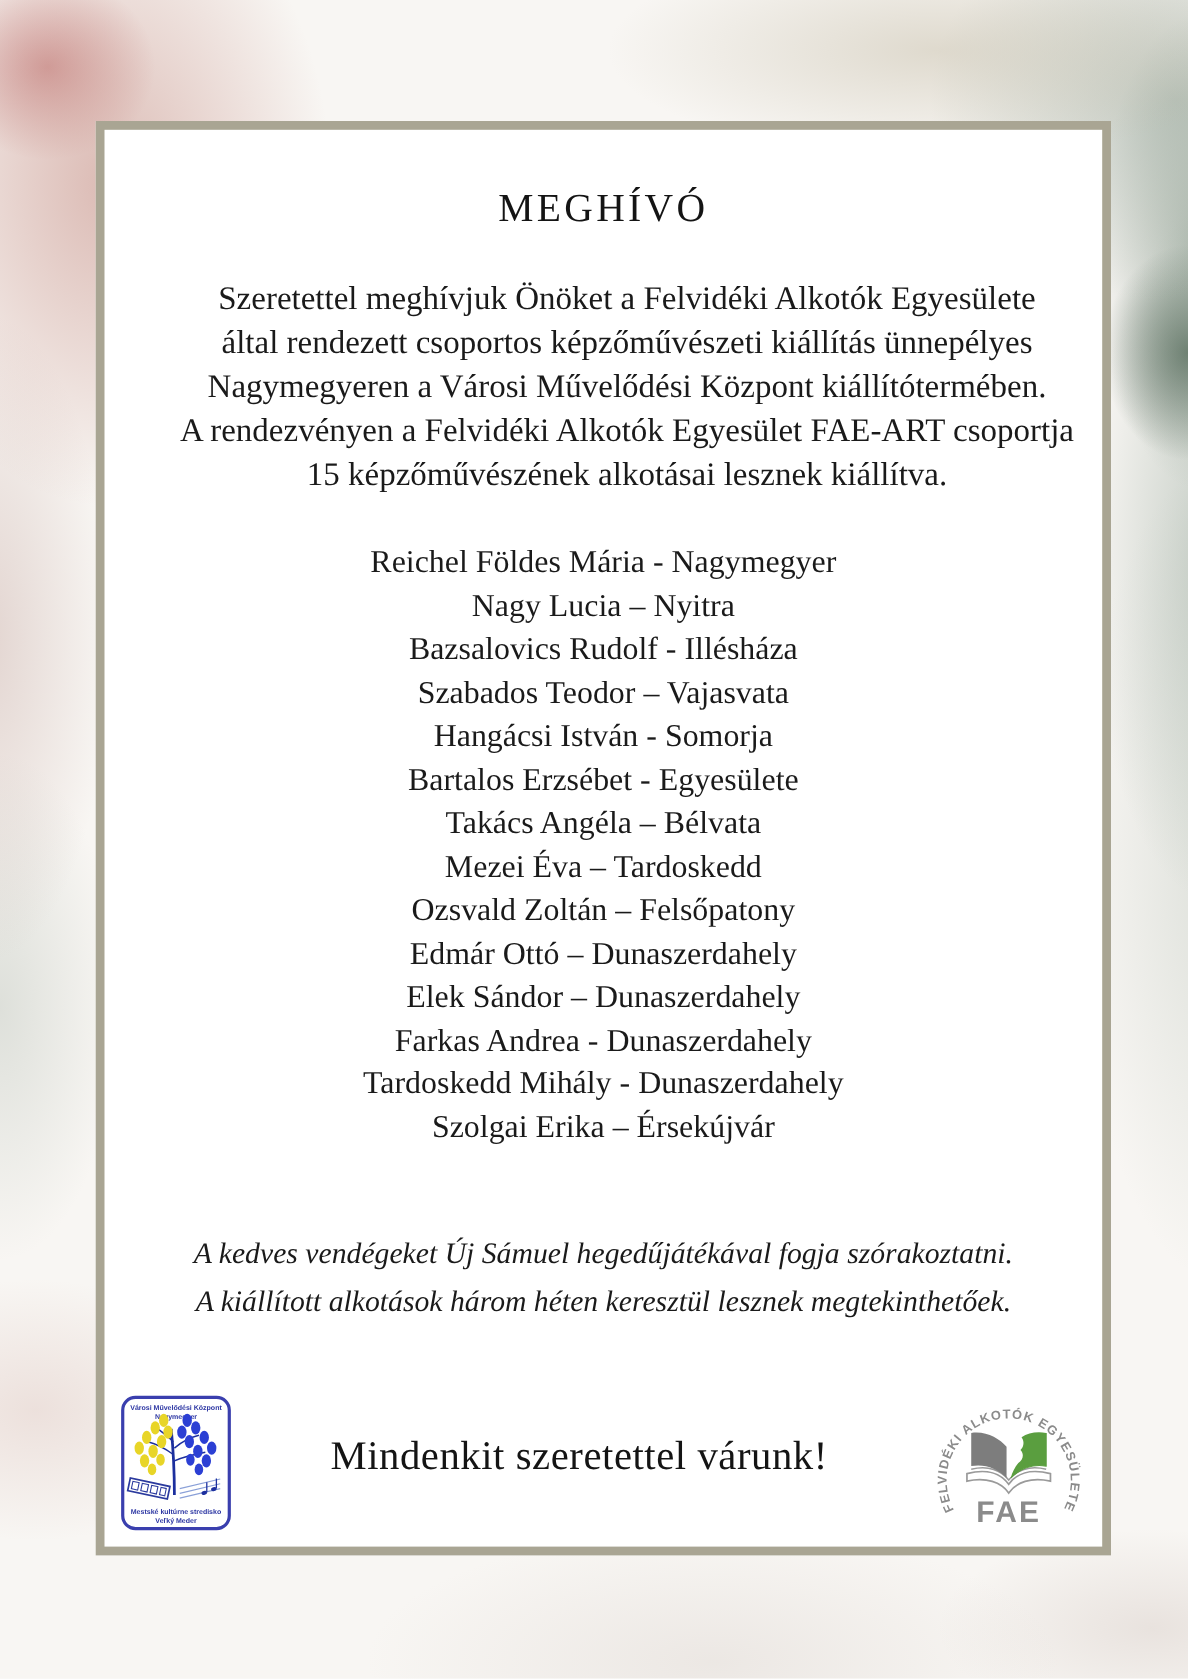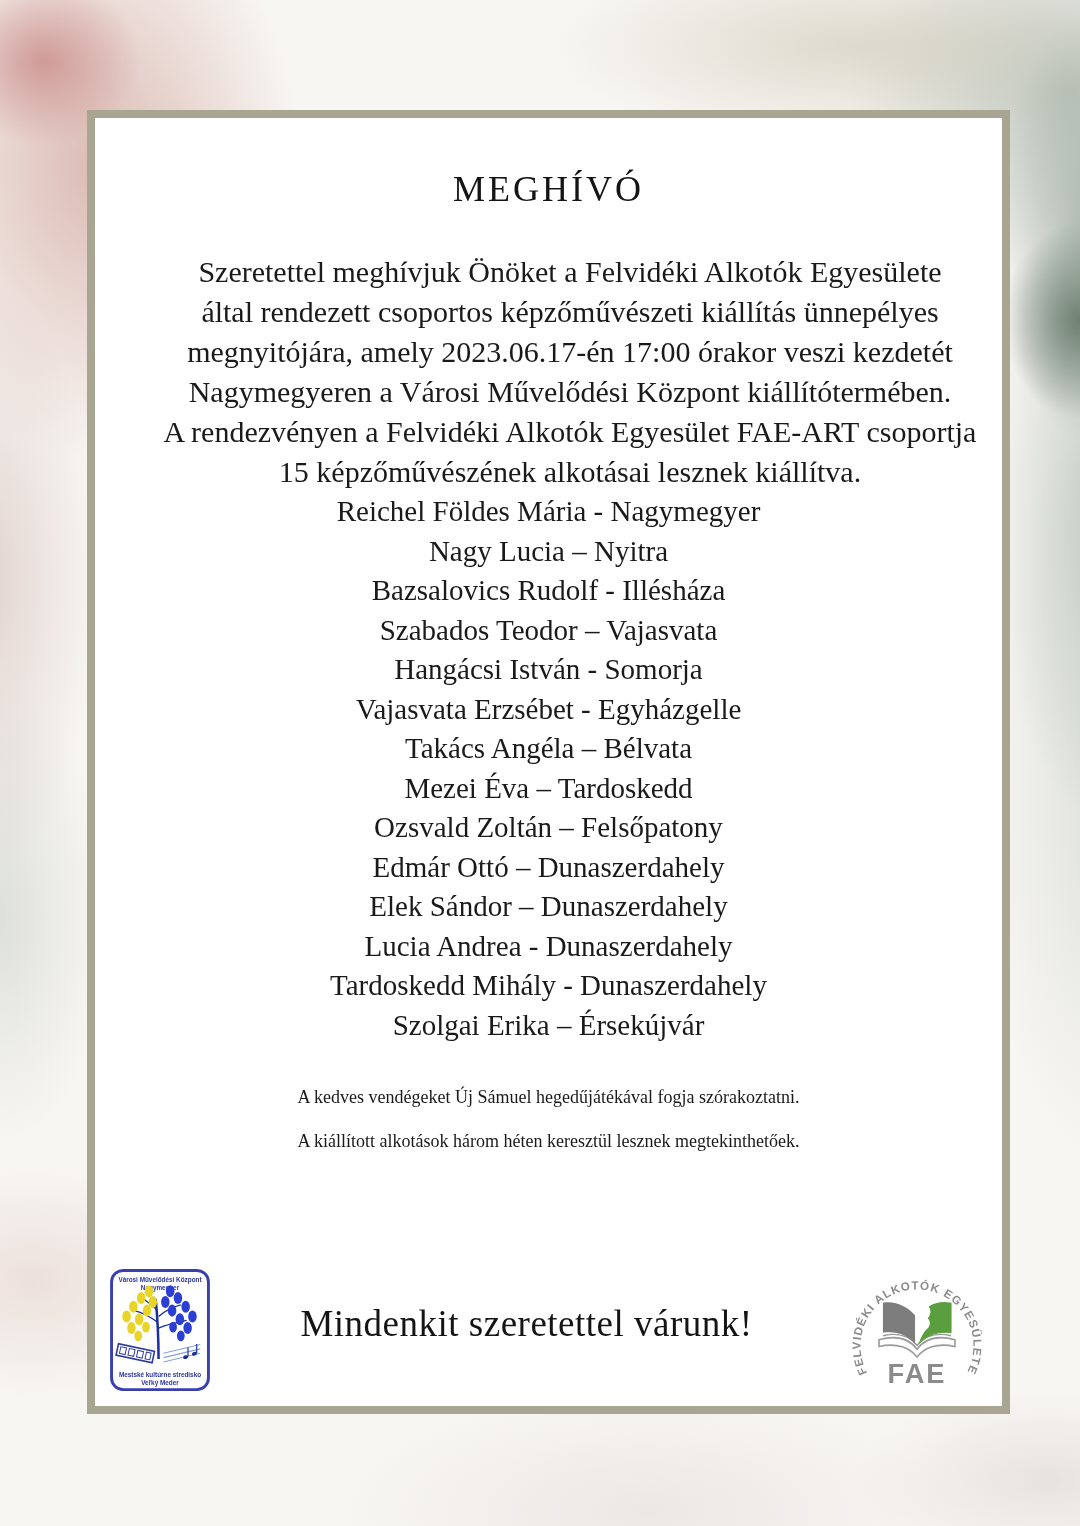--- a/index.html
+++ b/index.html
@@ -34,22 +34,22 @@
   
   .card{
     position:absolute;left:87px;top:110px;width:923px;height:1304px;
     box-sizing:border-box;border:8px solid #a9a593;background:#ffffff;
     text-align:center;color:#1e1e1e;
   }
   .title{
     margin-top:50px;font-size:36px;letter-spacing:3px;color:#141414;
   }
   .intro{margin-top:42px;font-size:30px;line-height:40px;color:#1a1a1a;padding-left:43px;}
-  .artists{font-size:29px;line-height:39.5px;color:#1a1a1a;}
-  .closing{margin-top:30px;font-size:18px;line-height:44px;color:#1a1a1a;}
+  .artists{margin-top:40px;font-size:29px;line-height:39.5px;color:#1a1a1a;}
+  .closing{margin-top:72px;font-size:27px;line-height:44px;color:#1a1a1a;font-style:italic;}
 
   .footer{
     position:absolute;left:14px;right:10px;bottom:6px;height:140px;
     display:flex;align-items:center;justify-content:center;
   }
   .farewell{
     flex:1;text-align:center;font-size:37px;color:#141414;letter-spacing:0.5px;
     padding-bottom:14px;
   }
   .logo-left{width:102px;height:124px;flex:0 0 auto;}
@@ -60,39 +60,38 @@
 
 <div class="stage">
   <div class="bg"></div>
 
   <div class="card">
     <div class="title">MEGHÍVÓ</div>
 
     <div class="intro">
       <div>Szeretettel meghívjuk Önöket a Felvidéki Alkotók Egyesülete</div>
       <div>által rendezett csoportos képzőművészeti kiállítás ünnepélyes</div>
-      <div>megnyitójára, amely 2023.06.17-én 17:00 órakor veszi kezdetét</div>
       <div>Nagymegyeren a Városi Művelődési Központ kiállítótermében.</div>
       <div>A rendezvényen a Felvidéki Alkotók Egyesület FAE-ART csoportja</div>
       <div>15 képzőművészének alkotásai lesznek kiállítva.</div>
     </div>
 
     <div class="artists">
       <div>Reichel Földes Mária - Nagymegyer</div>
       <div>Nagy Lucia – Nyitra</div>
       <div>Bazsalovics Rudolf - Illésháza</div>
       <div>Szabados Teodor – Vajasvata</div>
       <div>Hangácsi István - Somorja</div>
-      <div>Vajasvata Erzsébet - Egyházgelle</div>
+      <div>Bartalos Erzsébet - Egyesülete</div>
       <div>Takács Angéla – Bélvata</div>
       <div>Mezei Éva – Tardoskedd</div>
       <div>Ozsvald Zoltán – Felsőpatony</div>
       <div>Edmár Ottó – Dunaszerdahely</div>
       <div>Elek Sándor – Dunaszerdahely</div>
-      <div>Lucia Andrea - Dunaszerdahely</div>
+      <div>Farkas Andrea - Dunaszerdahely</div>
       <div>Tardoskedd Mihály - Dunaszerdahely</div>
       <div>Szolgai Erika – Érsekújvár</div>
     </div>
 
     <div class="closing">
       <div>A kedves vendégeket Új Sámuel hegedűjátékával fogja szórakoztatni.</div>
       <div>A kiállított alkotások három héten keresztül lesznek megtekinthetőek.</div>
     </div>
 
     <div class="footer">

